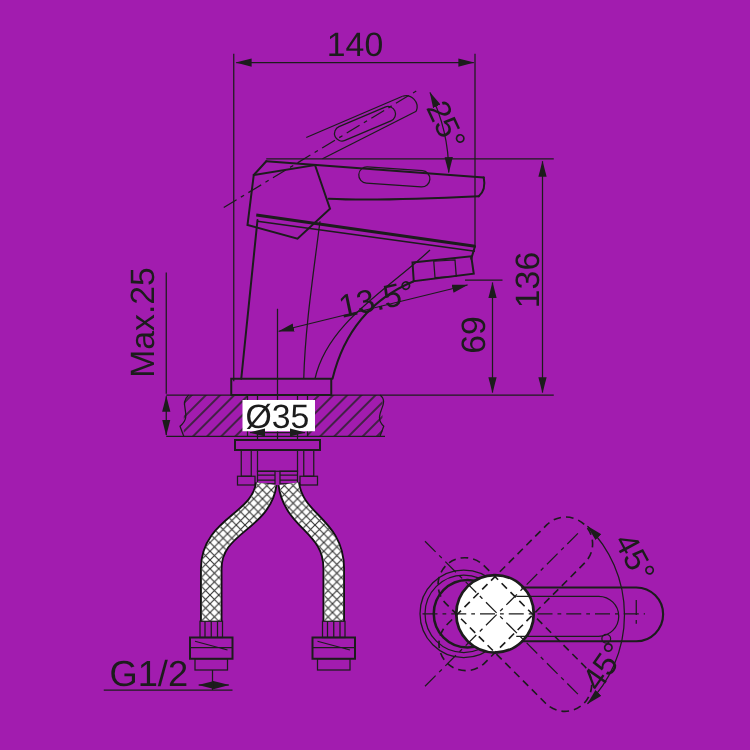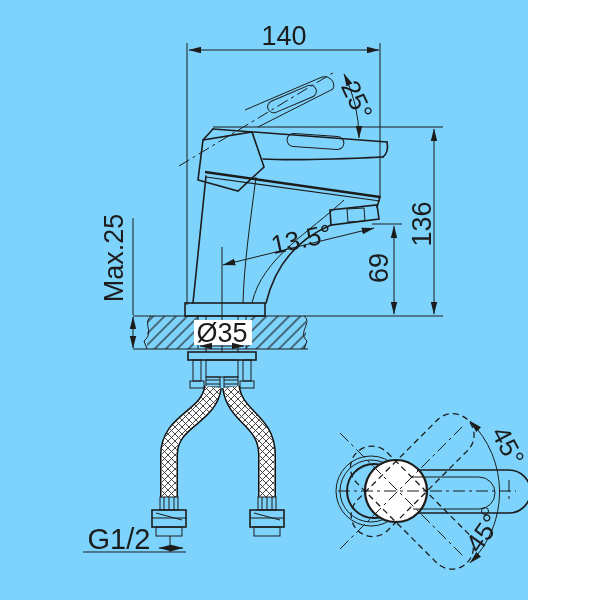--- a/index.html
+++ b/index.html
@@ -1,16 +1,16 @@
 <!DOCTYPE html>
 <html><head>
 <meta charset="utf-8">
 <style>
   html,body{margin:0;padding:0;background:#ffffff;}
-  .page{width:528px;height:600px;background:#7dd3fc;overflow:hidden;position:relative;
+  .page{width:600px;height:600px;background:#a21caf;overflow:hidden;position:relative;
         font-family:"Liberation Sans", sans-serif;}
   svg{display:block;}
   text{fill:#1c1c1c;font-family:"Liberation Sans", sans-serif;}
   .ln  {stroke:#1c1c1c;stroke-width:1.6;fill:none;stroke-linecap:round;}
   .thin{stroke:#1c1c1c;stroke-width:1;fill:none;}
   .dim {stroke:#1c1c1c;stroke-width:1;fill:none;}
   .cl  {stroke:#1c1c1c;stroke-width:1;fill:none;stroke-dasharray:12 4 3 4;}
   .dash{stroke:#1c1c1c;stroke-width:1.3;fill:none;stroke-dasharray:6 4;}
   .t27{font-size:27px;} .t26{font-size:26px;} .t29{font-size:29px;}
 </style>

